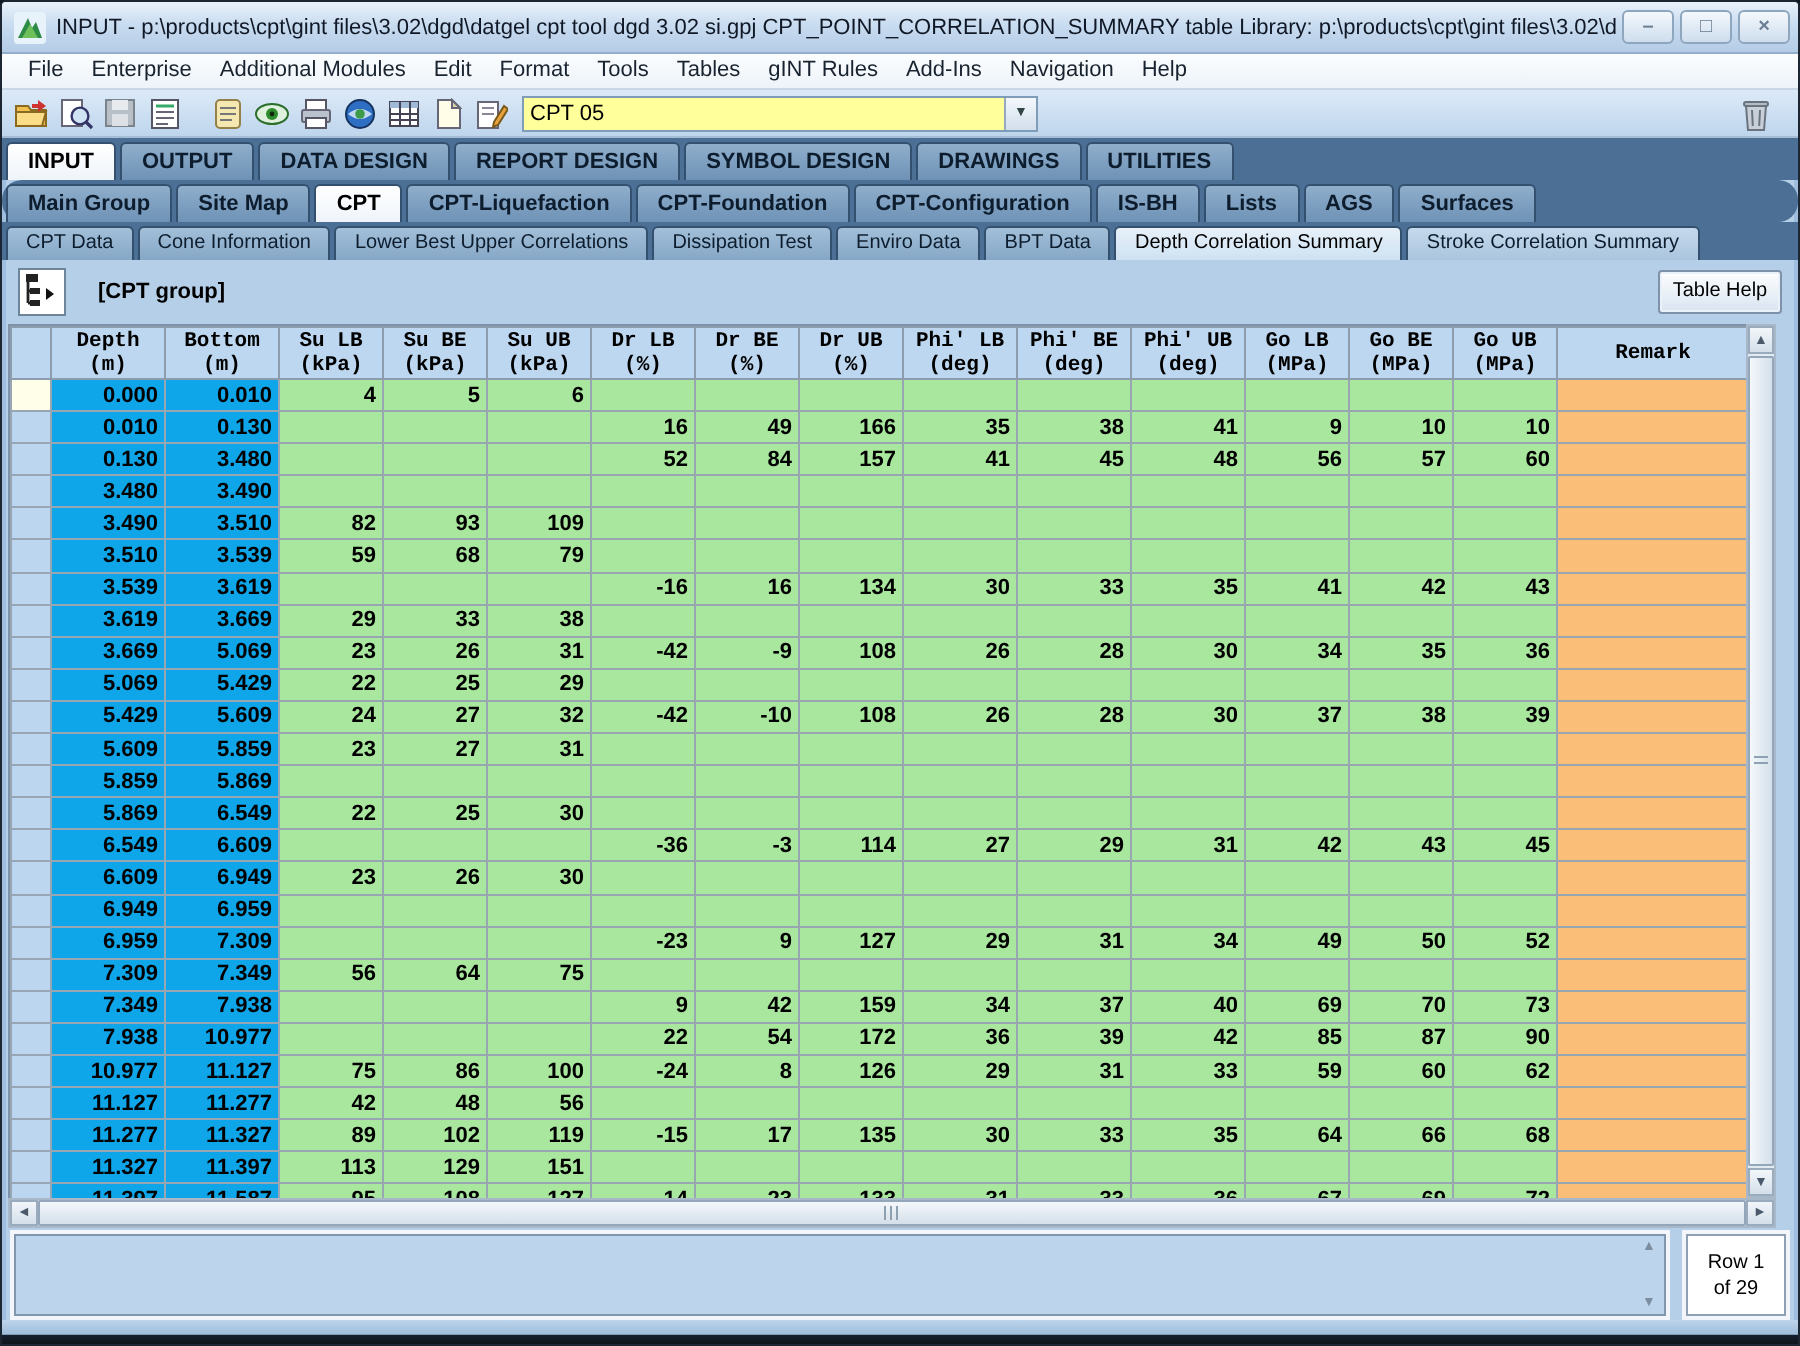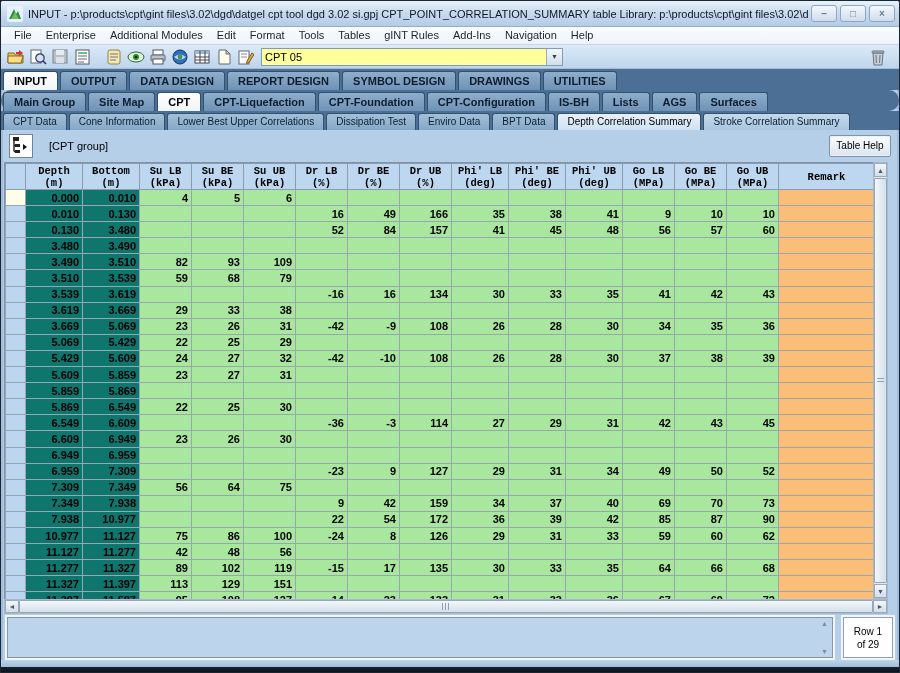--- a/index.html
+++ b/index.html
@@ -13,49 +13,49 @@
   .winbtn { width:26px; height:17px; margin-left:3px; border:1px solid #8FA6BF; border-radius:3px; background:linear-gradient(#F4F8FC,#CEDDEE); color:#6B7E93; font-size:10px; line-height:15px; text-align:center; font-weight:bold; }
 
   
   .menubar { height:18px; background:linear-gradient(#FBFDFE,#EDF3FA); display:flex; align-items:center; padding-left:6px; border-bottom:1px solid #C8D6E6; }
   .menu-item { font-size:11px; color:#18232f; padding:0 7px; line-height:17px; }
 
   
   .toolbar { height:24px; background:linear-gradient(#DCEAF8,#BED5EC); display:flex; align-items:center; padding-left:4px; border-bottom:1px solid #A4BCD4; position:relative; }
   .tbtn { width:22px; height:20px; display:flex; align-items:center; justify-content:center; border-radius:2px; }
   .tb-sep { width:10px; height:20px; }
-  .combo { width:302px; height:18px; background:#FFFF9C; border:1px solid #7F9DB9; display:flex; align-items:center; margin-left:4px; }
+  .combo { width:258px; height:18px; background:#FFFF9C; border:1px solid #7F9DB9; display:flex; align-items:center; margin-left:4px; }
   .combo-text { flex:1; font-size:11px; padding-left:3px; color:#000; }
   .combo-btn { width:16px; height:16px; background:linear-gradient(#F3F7FB,#D2DFEC); border-left:1px solid #95AAC0; font-size:7px; color:#344; text-align:center; line-height:16px; }
   .trash-slot { position:absolute; right:10px; top:2px; }
 
   
   .tabstrip { background:#4C7095; display:flex; align-items:flex-end; padding:2px 2px 0 2px; }
   .ts1 { height:21px;text-align:center; } .ts2 { height:21px;border-radius:10px; } .ts3 { height:19px; }
   .tab { border:1px solid #33516F; border-bottom:none; border-radius:3px 3px 0 0; margin-right:2px; padding:0 10px; font-size:11px; font-weight:bold; color:#0D1D2E; background:linear-gradient(#8FAECB,#6E92B6); line-height:18px; white-space:nowrap; }
   .ts3 .tab { font-size:10px; font-weight:normal; line-height:16px; background:linear-gradient(#A3BFD9,#85A7C6); padding:0 9px; }
   .tab.active { background:linear-gradient(#FFFFFF,#EFF4FA); color:#000; }
   .ts3 .tab.active { background:linear-gradient(#E7F0F9,#CFE2F2); }
   .ts3 .tab.lighter { background:linear-gradient(#C6D9EC,#A9C5DE); }
 
   
   .groupbar { height:32px; display:flex; align-items:center; padding:0 8px; }
   .group-icon { width:24px; height:24px; background:#FFFFFF; border:1px solid #6E8499; margin-right:16px; }
-  .group-label { font-size:11px; font-weight:normal; color:#000; flex:1; }
+  .group-label { font-size:11px; font-weight:bold; color:#000; flex:1; }
   .help-btn { width:62px; height:22px; background:linear-gradient(#FDFEFF,#D9E4F0); border:1px solid #7E93A9; border-radius:2px; font-size:10px; color:#000; text-align:center; line-height:20px; box-shadow:0 0 0 1px #EAF1F8 inset; }
 
   
   .grid-area { position:relative; margin:0 3px; width:884px; height:452px; }
   .grid-viewport { position:absolute; left:0; top:0; width:869px; height:437px; overflow:hidden; background:#B6CFE8; border-left:1px solid #7E93A9; border-top:1px solid #7E93A9; }
   table.grid { border-collapse:collapse; table-layout:fixed; width:869px; }
   table.grid col.c-sel{width:20px} table.grid col.c-m{width:57px} table.grid col.c-n{width:52px} table.grid col.c-p{width:57px} table.grid col.c-r{width:96px}
   table.grid th { background:#BDD7F0; border:1px solid #8C9CAC; font-size:10.5px; font-weight:bold; color:#000; height:26px; line-height:12px; padding:0;font-family:Liberation Mono, monospace; }
   table.grid td { border:1px solid #98A5B2; font-size:11px; font-weight:bold; color:#000; height:16.1px; padding:0 3px 0 0; text-align:right; white-space:nowrap; overflow:hidden; }
   td.sel { background:#BCD6EF; padding:0; } td.sel.current { background:#FEFEE9; }
-  td.c-yellow { background:#0f766e; }
+  td.c-yellow { background:#0ea5e9; }
   td.c-green { background:#AAE79E; }
   td.c-orange { background:#FBBE78; }
 
   
   .vscroll { position:absolute; right:0; top:0; width:15px; height:437px; background:#E2EAF2; border:1px solid #A8B8C8; display:flex; flex-direction:column; }
   .hscroll { position:absolute; left:0; bottom:0; width:884px; height:15px; background:#E2EAF2; border:1px solid #A8B8C8; display:flex; }
   .sb-btn { background:linear-gradient(#F2F6FA,#D4DFEA); border:1px solid #9AABBE; color:#4A5A6A; font-size:7px; display:flex; align-items:center; justify-content:center; }
   .vscroll .sb-btn { width:13px; height:14px; }
   .hscroll .sb-btn { width:14px; height:13px; }
   .v-thumb { flex:1; margin:1px 0; background:linear-gradient(90deg,#F4F8FB,#D3DFEA); border:1px solid #93A6BA; border-radius:1px; position:relative; }

